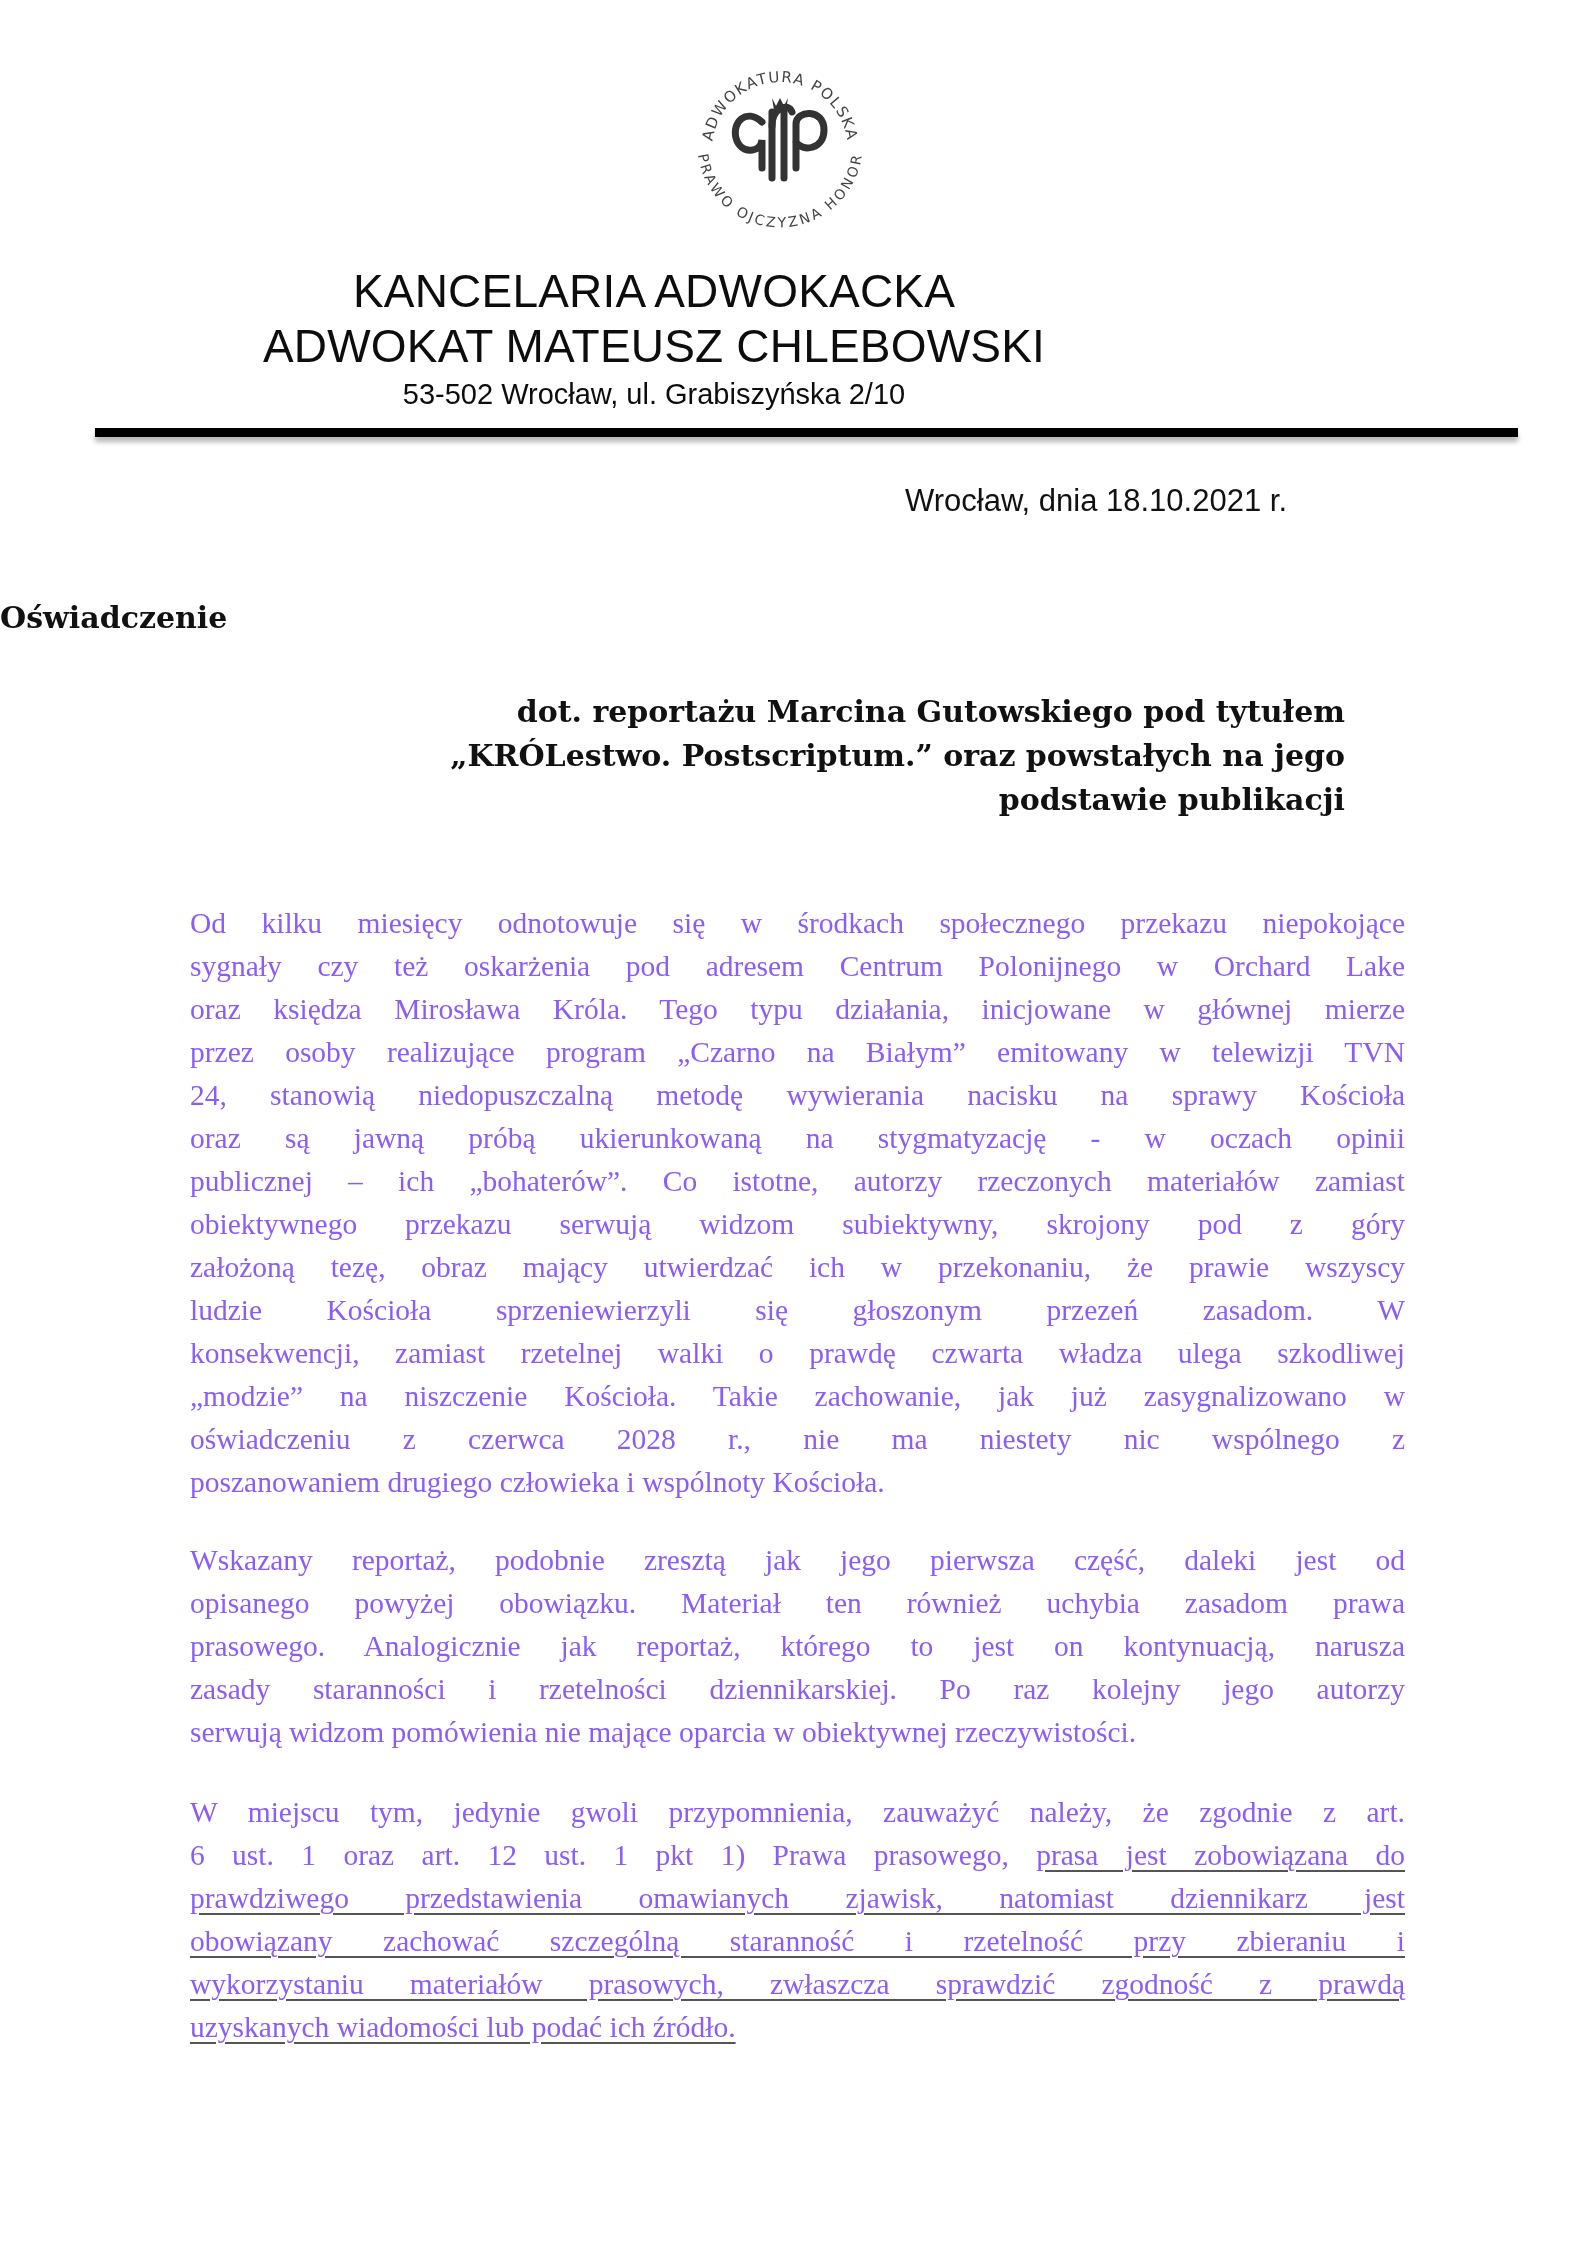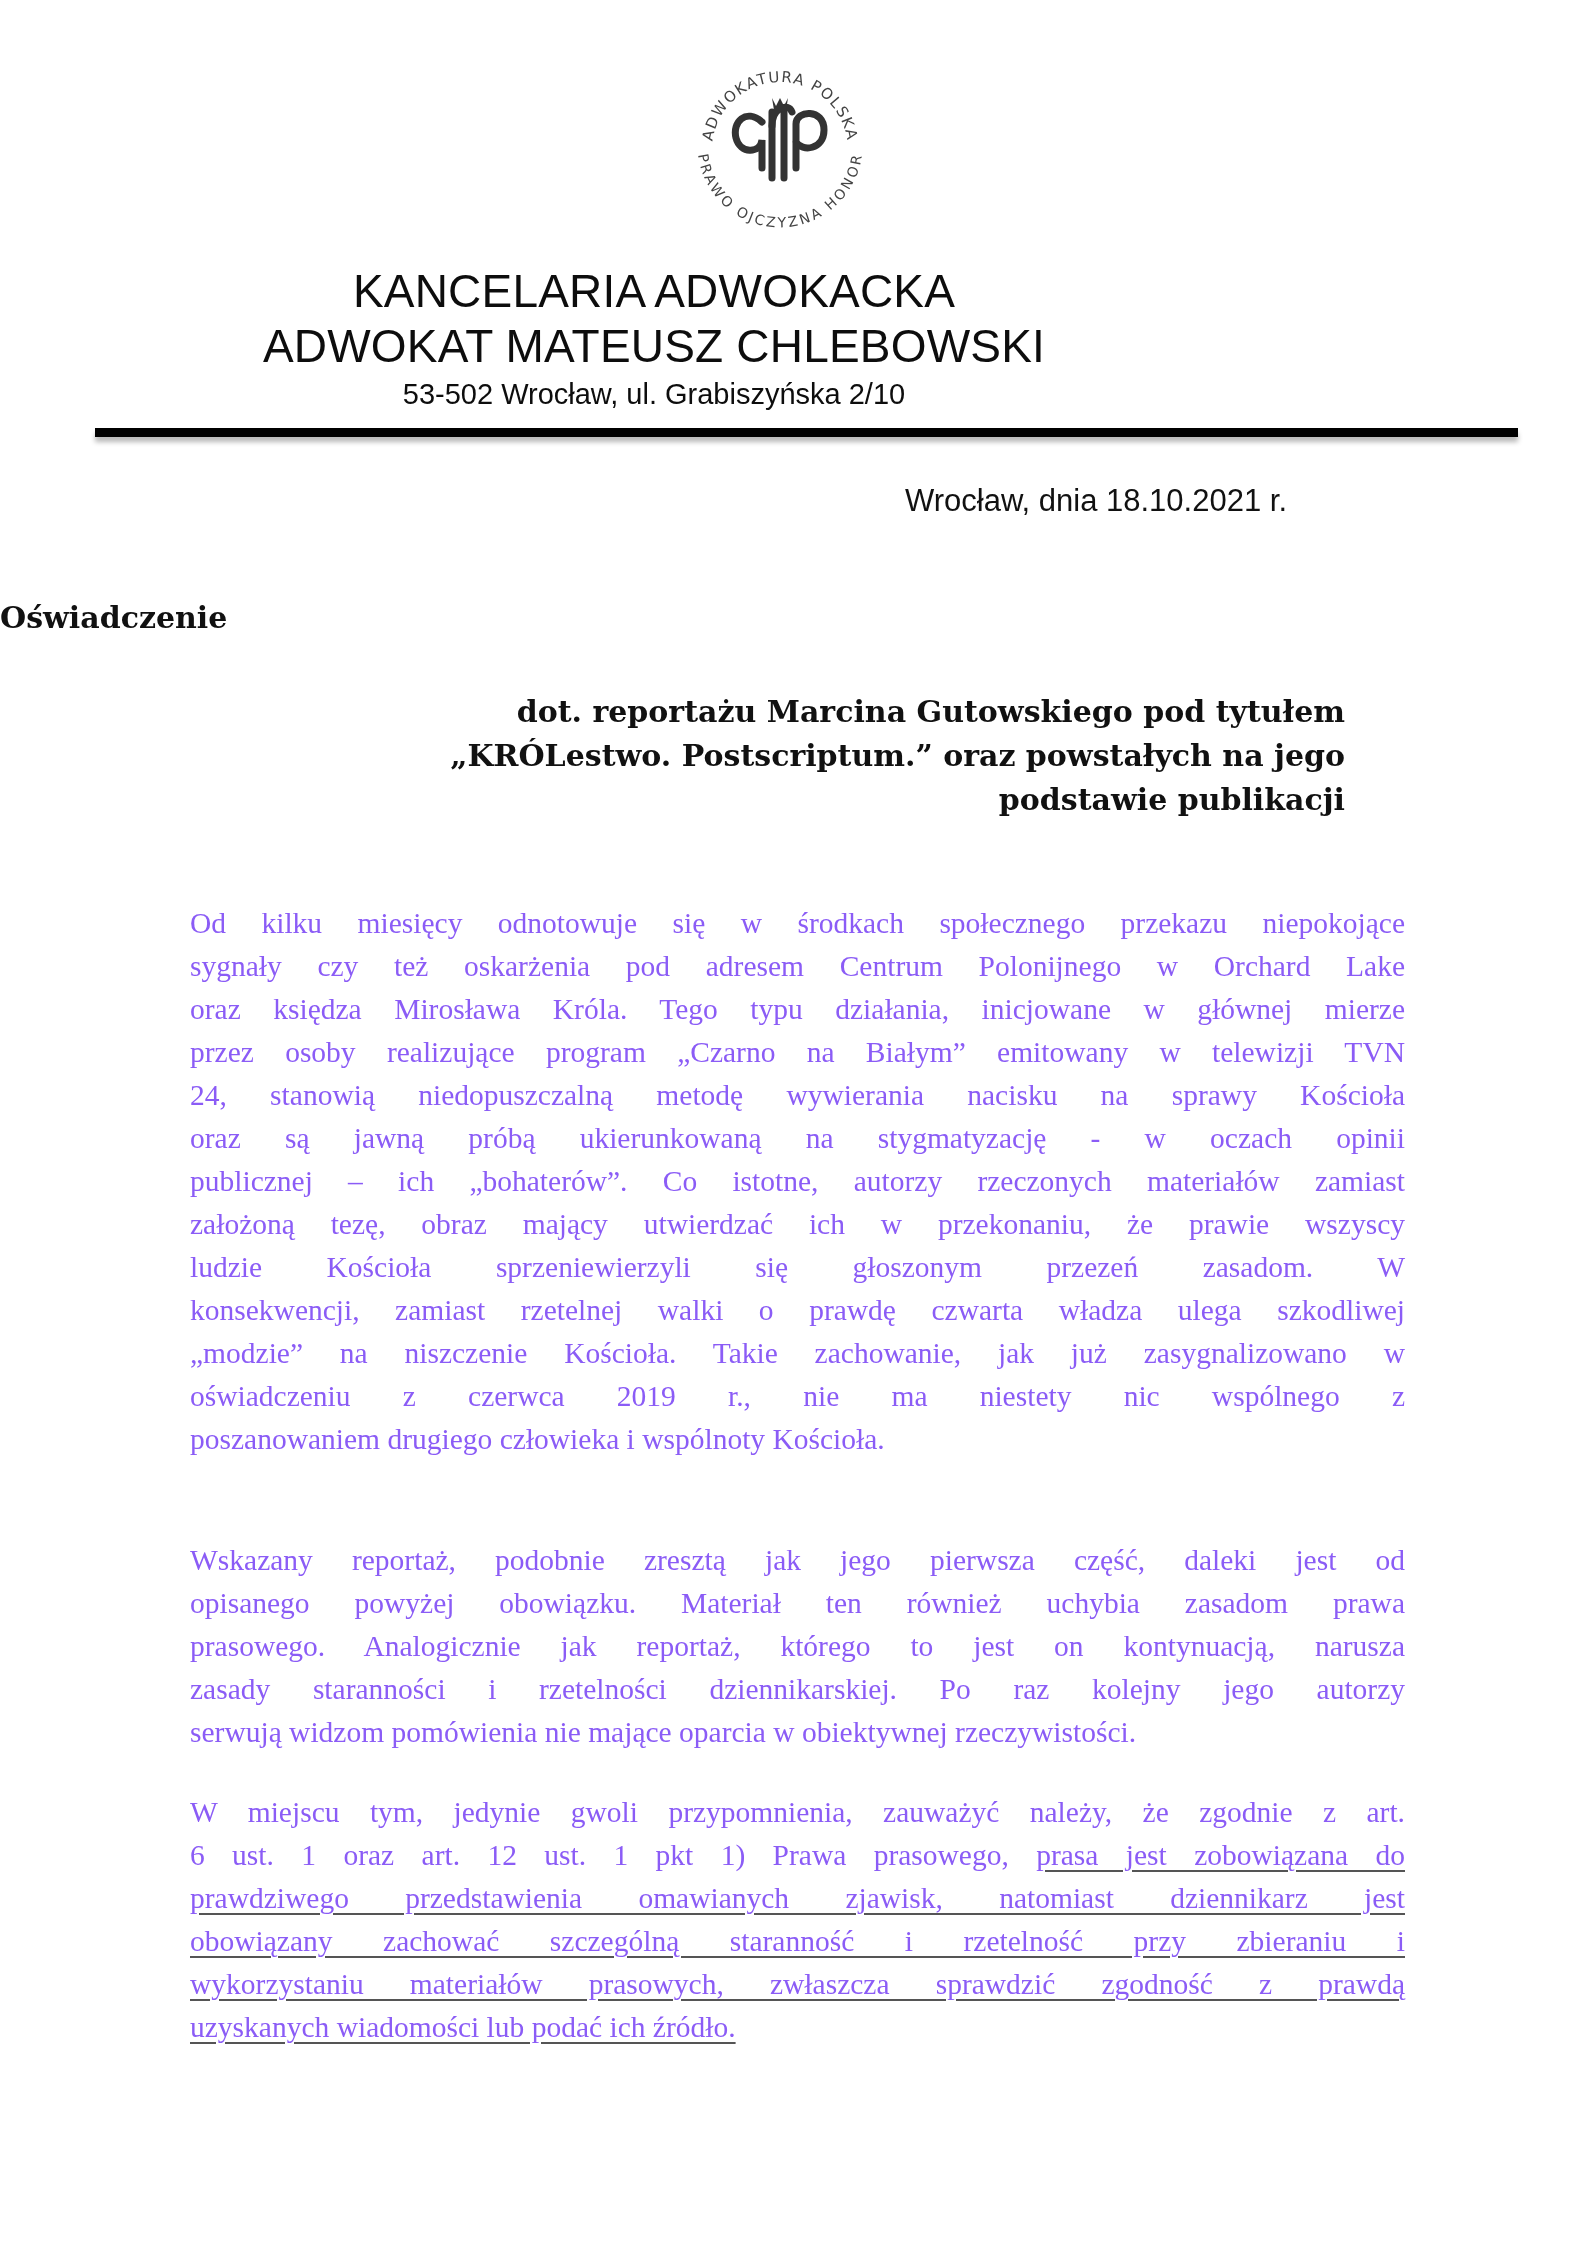--- a/index.html
+++ b/index.html
@@ -73,25 +73,26 @@
 </div>
 
 <div class="body p1">
   <span class="ln">Od kilku miesięcy odnotowuje się w środkach społecznego przekazu niepokojące</span>
   <span class="ln">sygnały czy też oskarżenia pod adresem Centrum Polonijnego w Orchard Lake</span>
   <span class="ln">oraz księdza Mirosława Króla. Tego typu działania, inicjowane w głównej mierze</span>
   <span class="ln">przez osoby realizujące program „Czarno na Białym” emitowany w telewizji TVN</span>
   <span class="ln">24, stanowią niedopuszczalną metodę wywierania nacisku na sprawy Kościoła</span>
   <span class="ln">oraz są jawną próbą ukierunkowaną na stygmatyzację - w oczach opinii</span>
   <span class="ln">publicznej – ich „bohaterów”. Co istotne, autorzy rzeczonych materiałów zamiast</span>
+  <span class="ln">obiektywnego przekazu serwują widzom subiektywny, skrojony pod z góry</span>
   <span class="ln">założoną tezę, obraz mający utwierdzać ich w przekonaniu, że prawie wszyscy</span>
   <span class="ln">ludzie Kościoła sprzeniewierzyli się głoszonym przezeń zasadom. W</span>
   <span class="ln">konsekwencji, zamiast rzetelnej walki o prawdę czwarta władza ulega szkodliwej</span>
   <span class="ln">„modzie” na niszczenie Kościoła. Takie zachowanie, jak już zasygnalizowano w</span>
-  <span class="ln">oświadczeniu z czerwca 2019 r., nie ma niestety nic wspólnego z</span>
+  <span class="ln">oświadczeniu z czerwca 2028 r., nie ma niestety nic wspólnego z</span>
   <span class="ln last">poszanowaniem drugiego człowieka i wspólnoty Kościoła.</span>
 </div>
 
 <div class="body p2">
   <span class="ln">Wskazany reportaż, podobnie zresztą jak jego pierwsza część, daleki jest od</span>
   <span class="ln">opisanego powyżej obowiązku. Materiał ten również uchybia zasadom prawa</span>
   <span class="ln">prasowego. Analogicznie jak reportaż, którego to jest on kontynuacją, narusza</span>
   <span class="ln">zasady staranności i rzetelności dziennikarskiej. Po raz kolejny jego autorzy</span>
   <span class="ln last">serwują widzom pomówienia nie mające oparcia w obiektywnej rzeczywistości.</span>
 </div>

